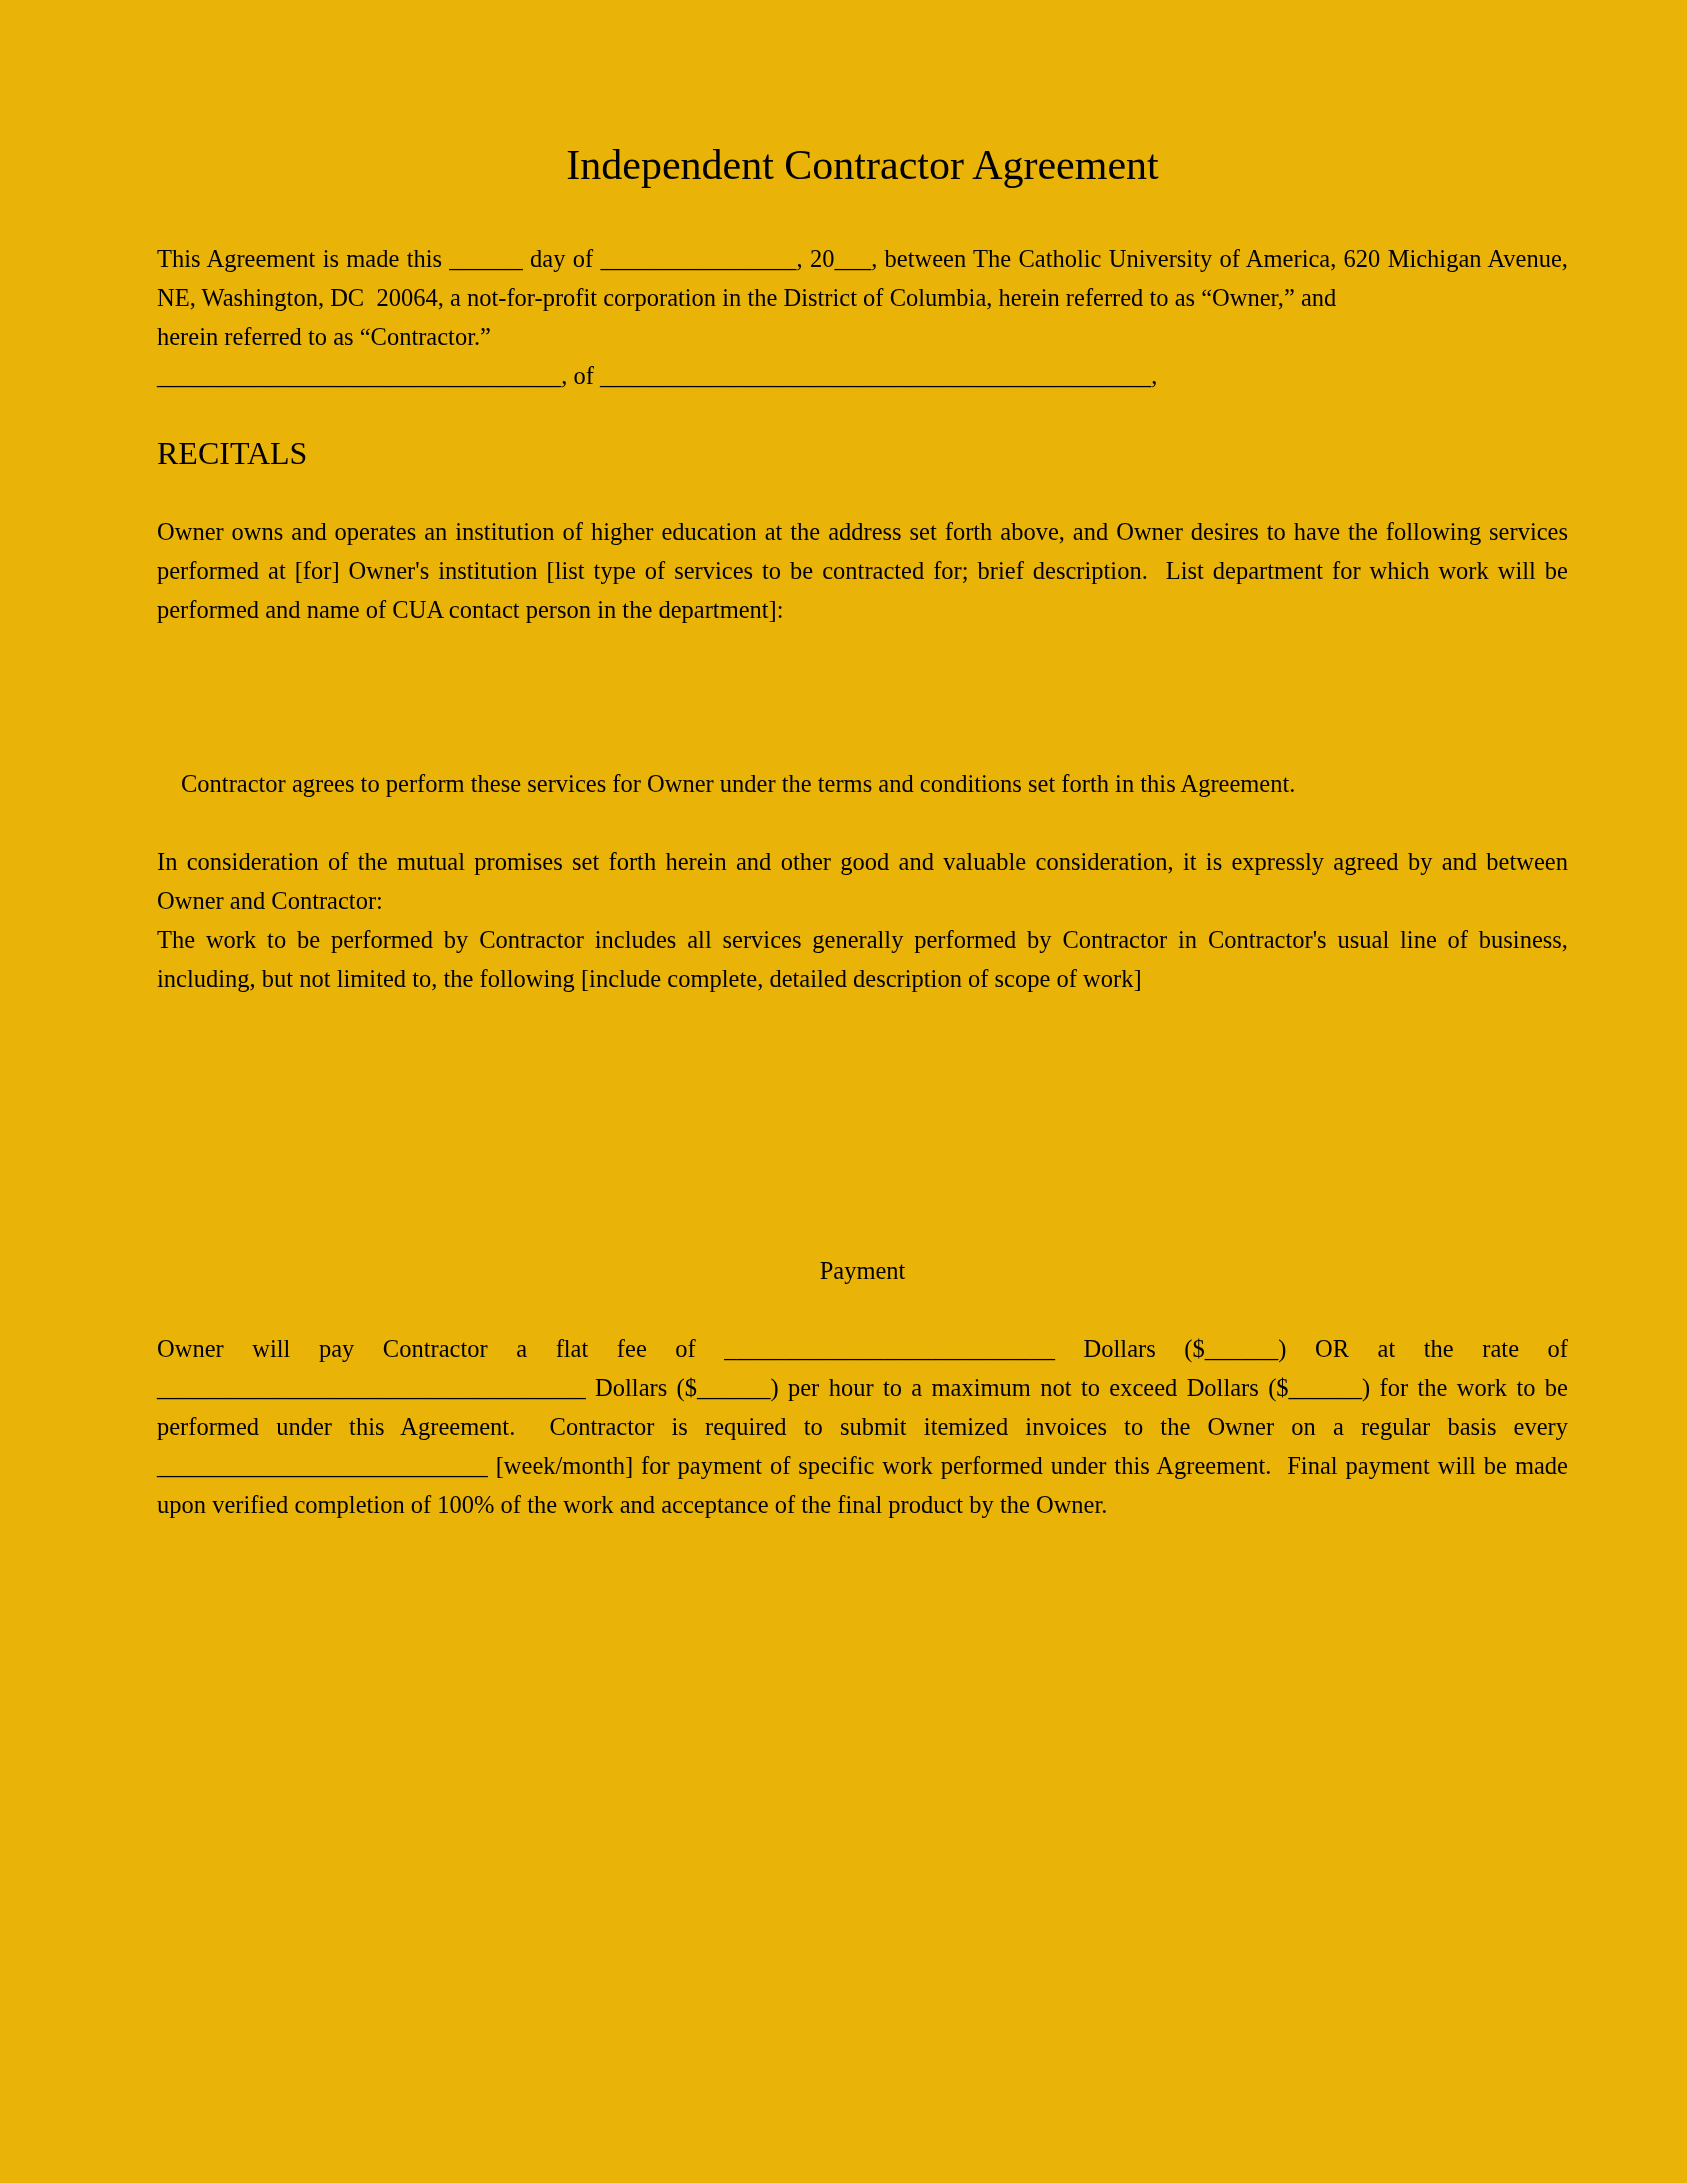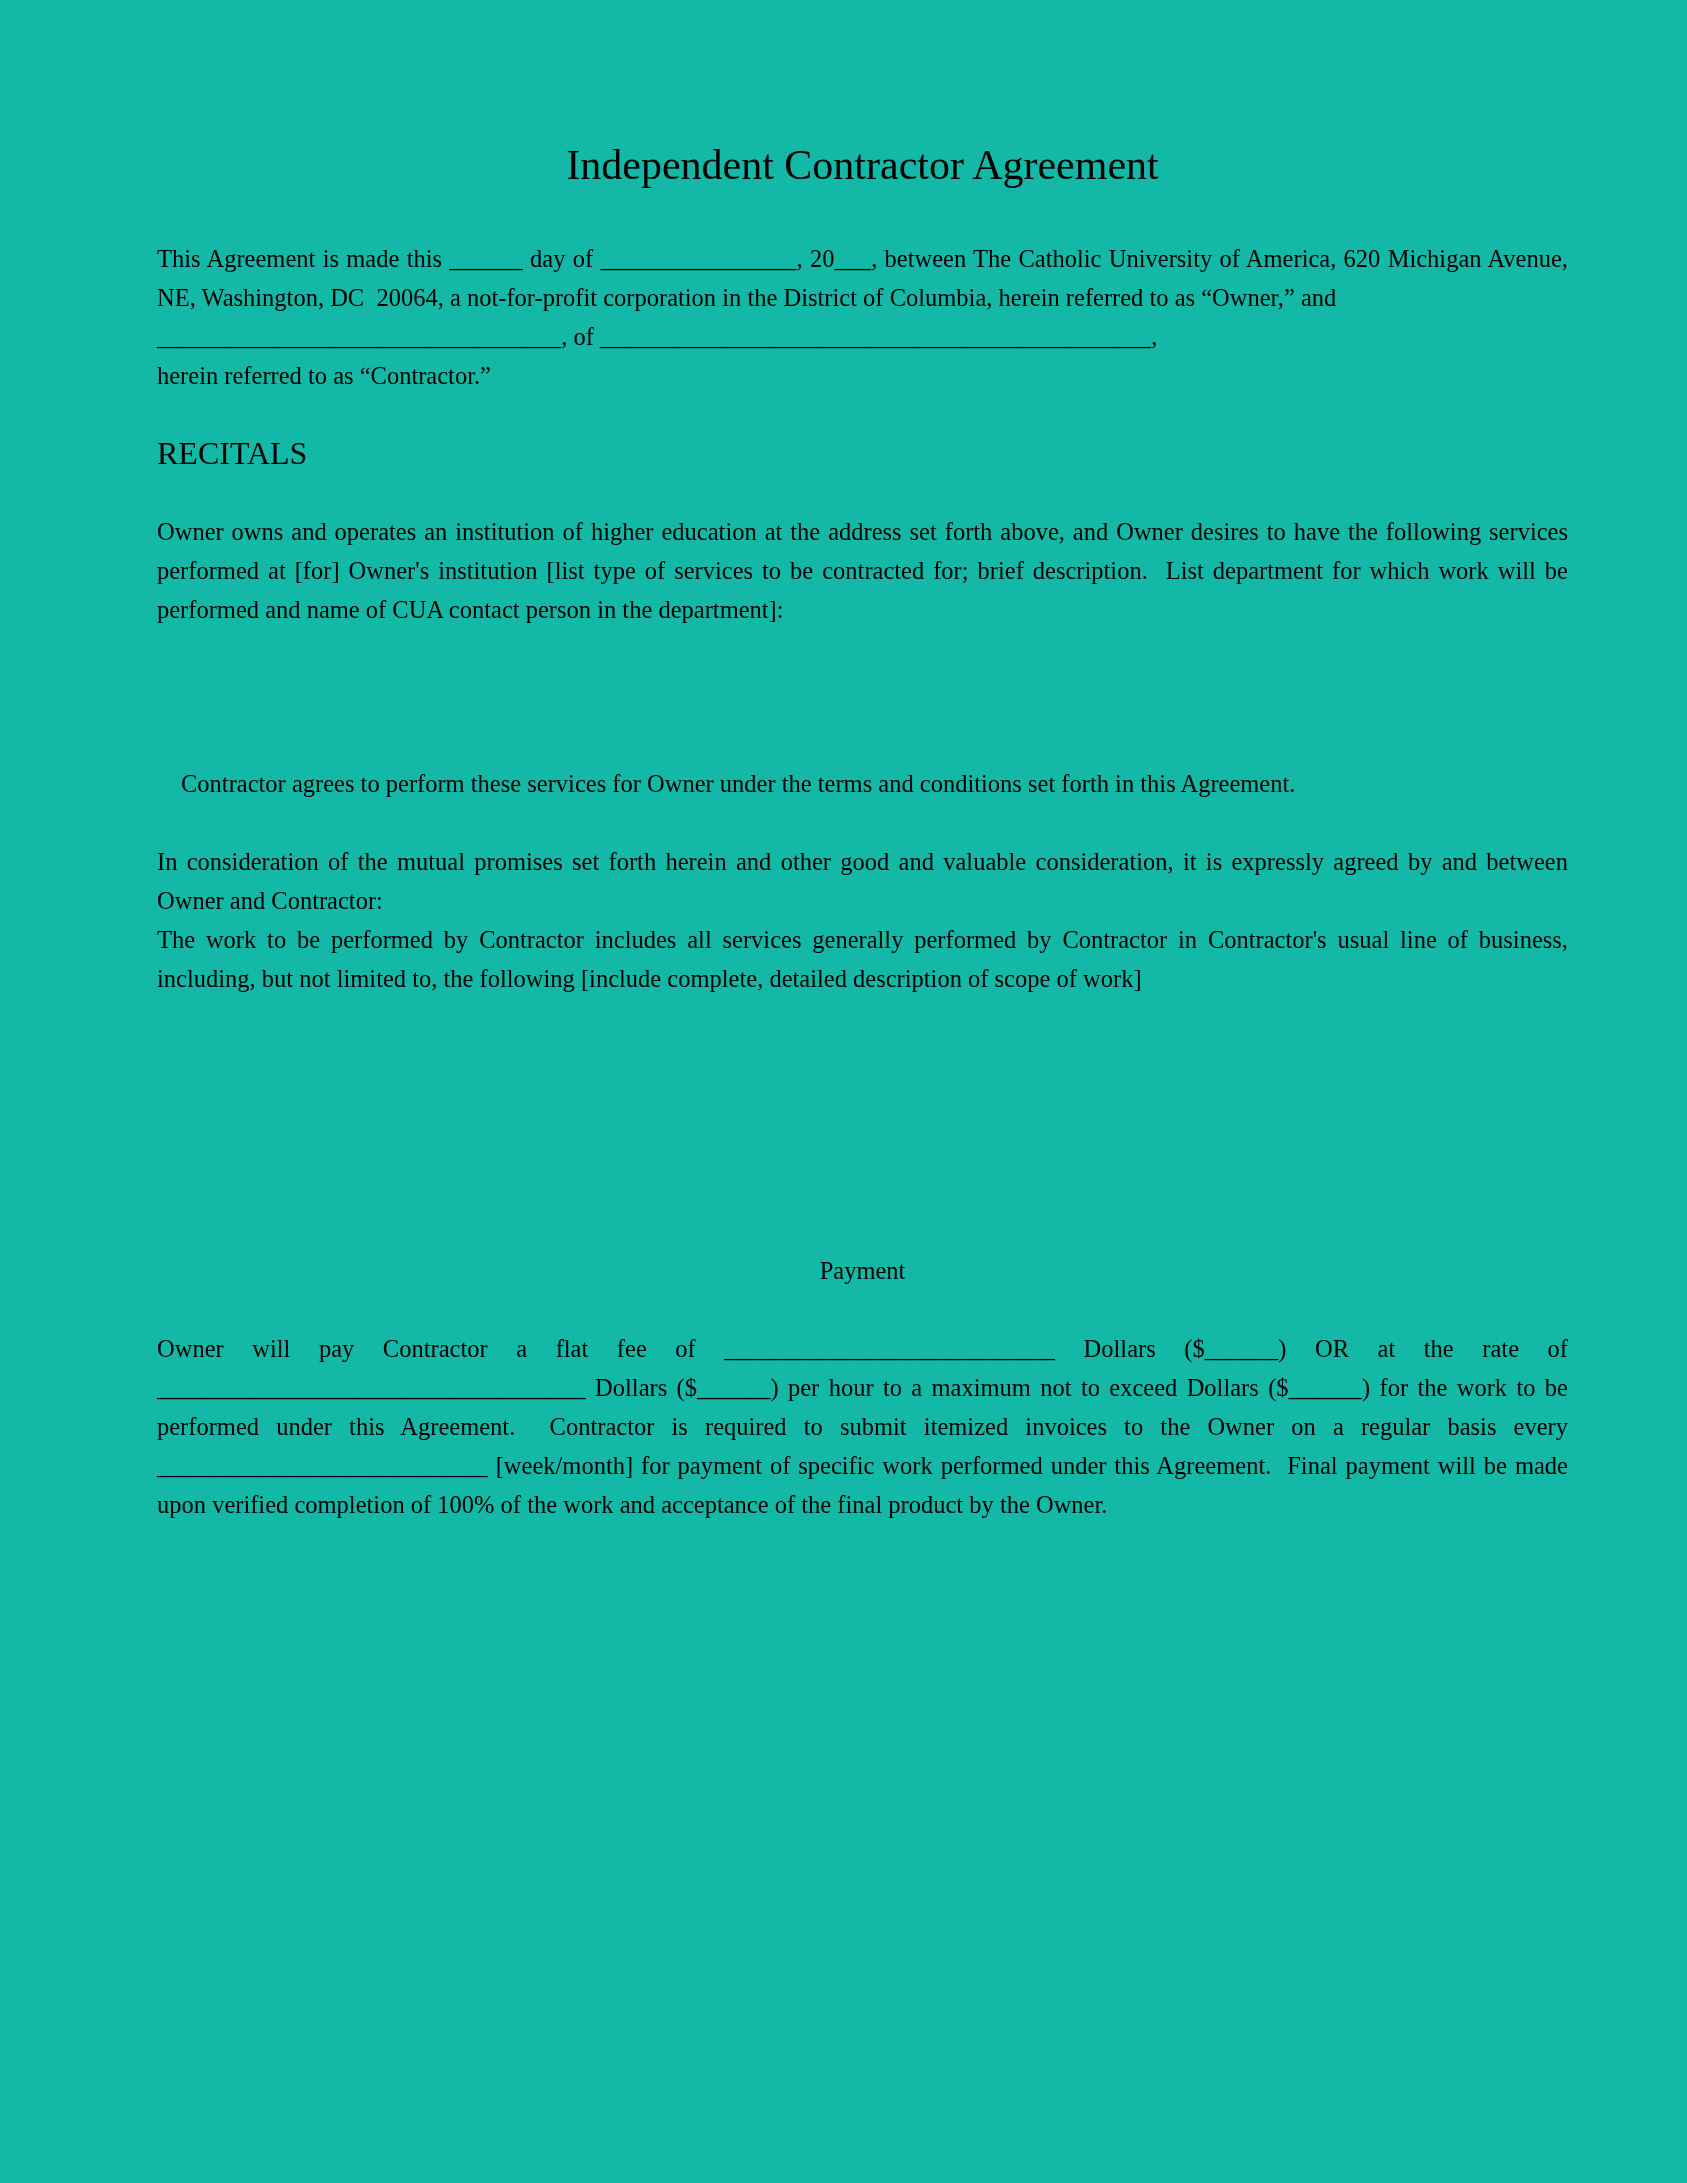--- a/index.html
+++ b/index.html
@@ -5,21 +5,21 @@
   html, body {
     margin: 0;
     padding: 0;
     background: #ffffff;
   }
   .page {
     position: relative;
     width: 1687px;
     height: 2184px;
     box-sizing: border-box;
-    background: #14b8a6;
+    background: #eab308;
     color: #000000;
     font-family: "Liberation Serif", "DejaVu Serif", serif;
     font-size: 24.5px;
     line-height: 39px;
     padding: 140px 119px 0 157px;
     overflow: hidden;
   }
   .doc-title {
     font-size: 42px;
     font-weight: 400;
@@ -59,23 +59,23 @@
 </style>
 </head>
 <body>
 
 <div class="page">
 
   <h1 class="doc-title">Independent Contractor Agreement</h1>
 
   <p class="body just">This Agreement is made this ______ day of ________________, 20___, between The Catholic University of America, 620 Michigan Avenue, NE, Washington, DC &nbsp;20064, a not-for-profit corporation in the District of Columbia, herein referred to as “Owner,” and</p>
 
+  <p class="body">herein referred to as “Contractor.”</p>
+
   <p class="body">_________________________________, of _____________________________________________,</p>
-
-  <p class="body">herein referred to as “Contractor.”</p>
 
   <h2 class="center-head">RECITALS</h2>
 
   <p class="body just">Owner owns and operates an institution of higher education at the address set forth above, and Owner desires to have the following services performed at [for] Owner's institution [list type of services to be contracted for; brief description. &nbsp;List department for which work will be performed and name of CUA contact person in the department]:</p>
 
   <div class="spacer-lg"></div>
 
   <p class="body just mb">Contractor agrees to perform these services for Owner under the terms and conditions set forth in this Agreement.</p>
 
   <p class="body just">In consideration of the mutual promises set forth herein and other good and valuable consideration, it is expressly agreed by and between Owner and Contractor:</p>

